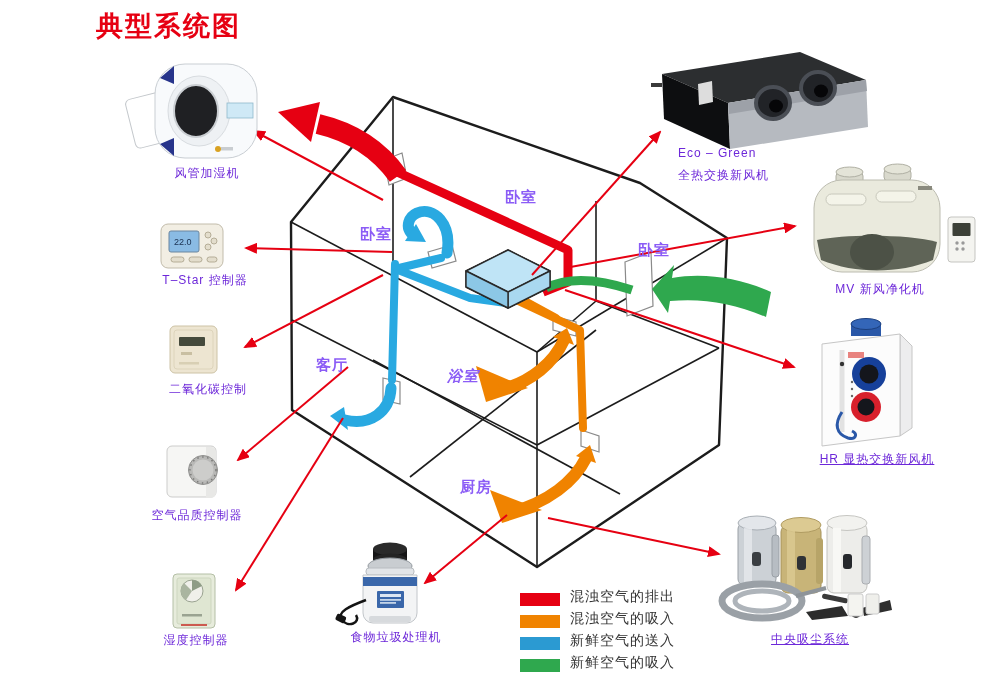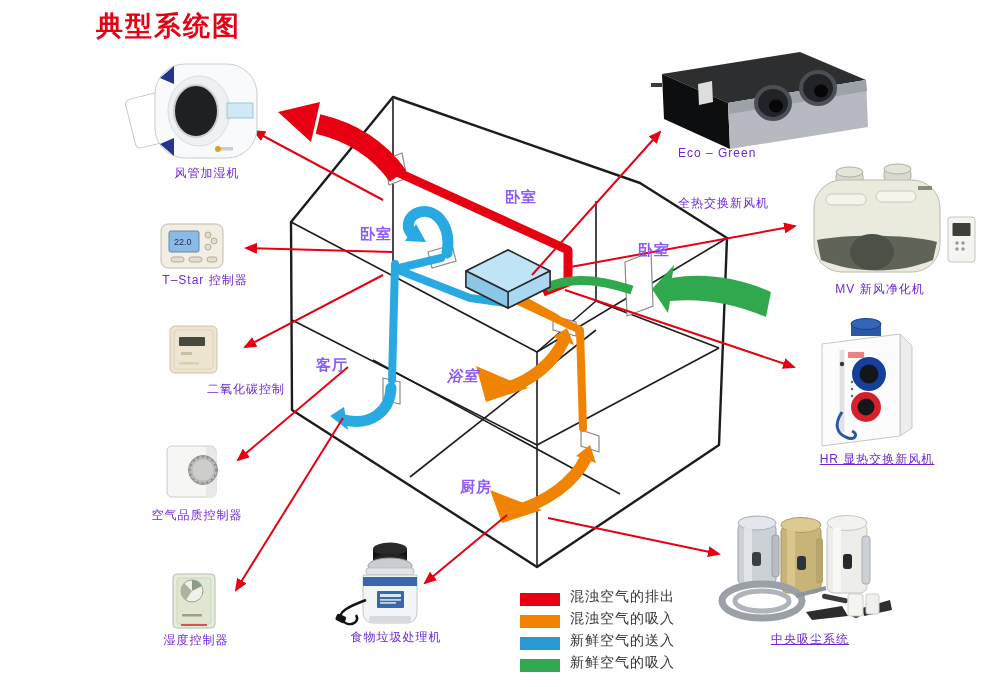--- a/index.html
+++ b/index.html
@@ -268,26 +268,26 @@
 
   <div class="room" style="left:376px;top:225px;">卧室</div>
   <div class="room" style="left:521px;top:188px;">卧室</div>
   <div class="room" style="left:654px;top:241px;">卧室</div>
   <div class="room" style="left:332px;top:356px;">客厅</div>
   <div class="room" style="left:463px;top:367px;font-style:italic;">浴室</div>
   <div class="room" style="left:476px;top:478px;">厨房</div>
 
   <div class="lbl c" style="left:207px;top:165px;">风管加湿机</div>
   <div class="lbl c" style="left:205px;top:272px;">T–Star 控制器</div>
-  <div class="lbl c" style="left:208px;top:381px;margin-left:38px;">二氧化碳控制</div>
+  <div class="lbl c" style="left:208px;top:381px;">二氧化碳控制</div>
   <div class="lbl c" style="left:197px;top:507px;">空气品质控制器</div>
   <div class="lbl c" style="left:196px;top:632px;">湿度控制器</div>
   <div class="lbl c" style="left:396px;top:629px;">食物垃圾处理机</div>
   <div class="lbl" style="left:678px;top:146px;">Eco – Green</div>
-  <div class="lbl" style="left:678px;top:167px;margin-top:28px;">全热交换新风机</div>
+  <div class="lbl" style="left:678px;top:167px;">全热交换新风机</div>
   <div class="lbl c" style="left:880px;top:281px;">MV 新风净化机</div>
   <div class="lbl c" style="left:877px;top:451px;text-decoration:underline;">HR 显热交换新风机</div>
   <div class="lbl c" style="left:810px;top:631px;text-decoration:underline;">中央吸尘系统</div>
 
   <div class="legend">
     <div class="row">
       <div class="sw" style="background: rgb(230, 0, 18);"></div>
       <div class="tx">混浊空气的排出</div>
     </div>
     <div class="row">

